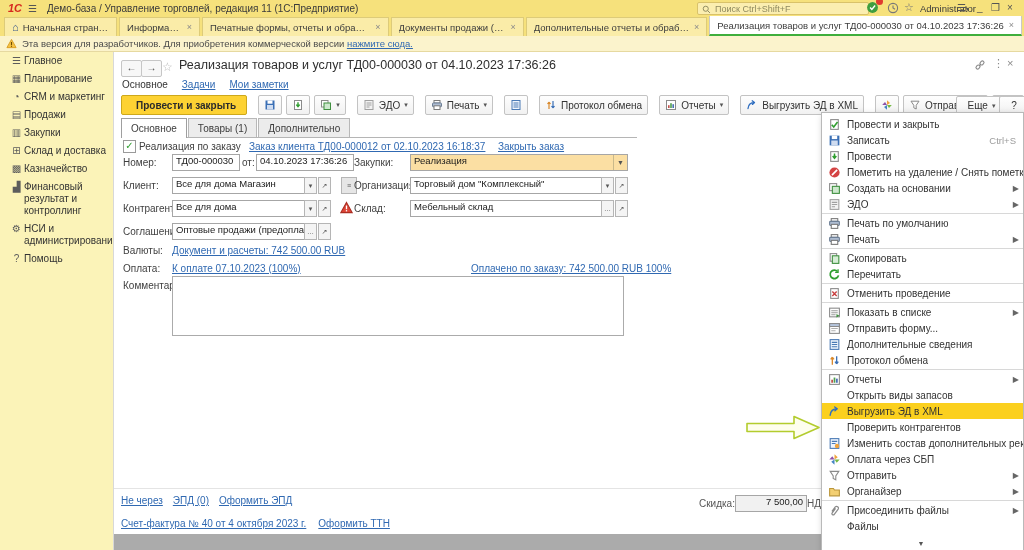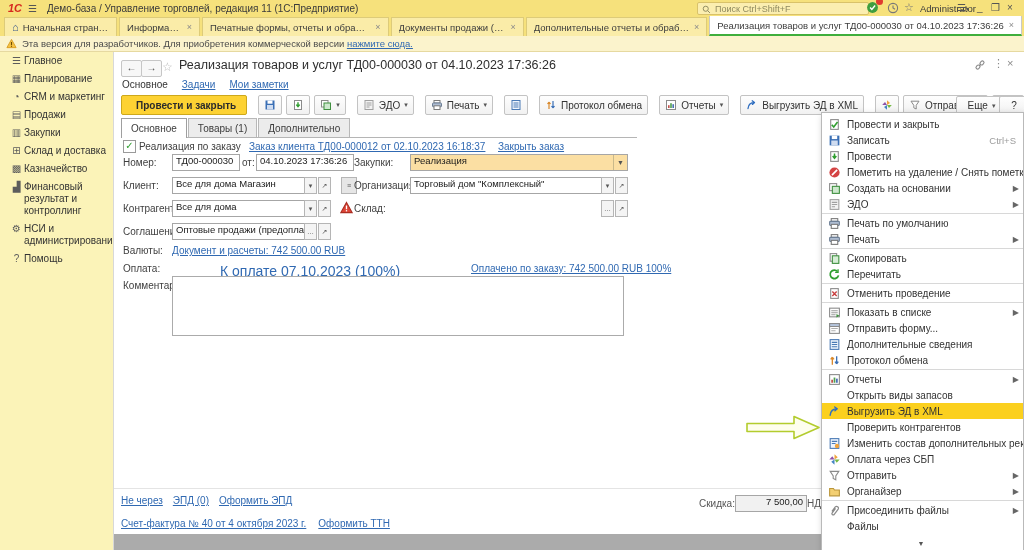--- a/index.html
+++ b/index.html
@@ -409,34 +409,37 @@
     <div class="fbtn" style="left:190px;top:148px;">▾</div>
     <div class="fbtn" style="left:204px;top:148px;">↗</div>
     <span class="warn-tri" style="left:226px;top:149px;">
       <svg width="13" height="13" viewBox="0 0 12 12">
           <path d="M6 1.3 L11.2 10.7 H0.8 Z" fill="#dd4436" stroke="#aa2d22"></path>
           <rect x="5.4" y="4.2" width="1.2" height="3.4" fill="#fff"></rect>
           <rect x="5.4" y="8.4" width="1.2" height="1.2" fill="#fff"></rect>
         </svg>
     </span>
     <div class="flabel" style="left:240px;top:151px;">Склад:</div>
+    <div class="field" style="left:296px;top:148px;width:190px;">
+        <span>Мебельный склад</span>
+      </div>
     <div class="fbtn" style="left:487px;top:148px;">…</div>
     <div class="fbtn" style="left:501px;top:148px;">↗</div>
 
     <div class="flabel" style="left:9px;top:174px;">Соглашение:</div>
     <div class="field" style="left:58px;top:171px;width:131px;">
         <span>Оптовые продажи (предоплата)</span>
       </div>
     <div class="fbtn" style="left:190px;top:171px;">…</div>
     <div class="fbtn" style="left:204px;top:171px;">↗</div>
 
     <div class="flabel" style="left:9px;top:193px;">Валюты:</div>
     <a class="lnk" style="position:absolute;left:58px;top:193px;font-size:10px;">Документ и расчеты: 742 500.00 RUB</a>
     <div class="flabel" style="left:9px;top:211px;">Оплата:</div>
-    <a class="lnk" style="position:absolute;left:58px;top:211px;font-size:14px;margin-left:48px;">К оплате 07.10.2023 (100%)</a>
+    <a class="lnk" style="position:absolute;left:58px;top:211px;font-size:10px;">К оплате 07.10.2023 (100%)</a>
     <a class="lnk" style="position:absolute;left:357px;top:211px;font-size:10px;">Оплачено по заказу: 742 500.00 RUB 100%</a>
 
     <div class="flabel" style="left:9px;top:228px;">Комментарий:</div>
     <textarea class="comment" style=""></textarea>
 
     <div class="footer-sep"></div>
     <div class="foot-links" id="footlinks">
         <a class="lnk">Не через</a>
         <a class="lnk">ЭПД (0)</a>
         <a class="lnk">Оформить ЭПД</a>

